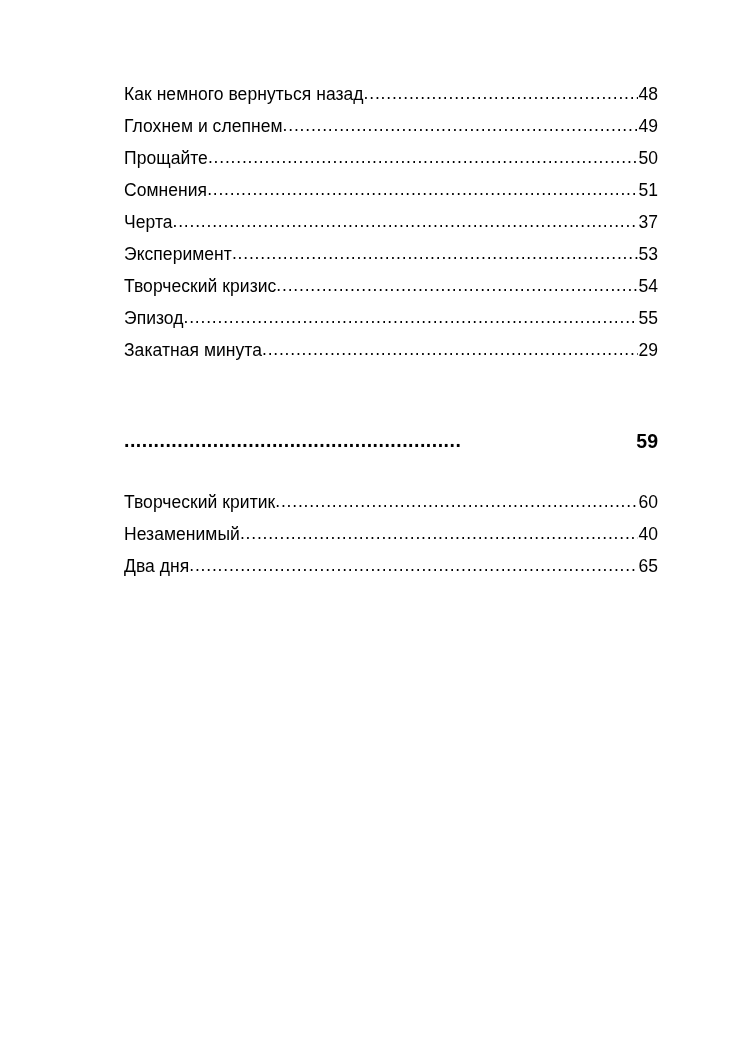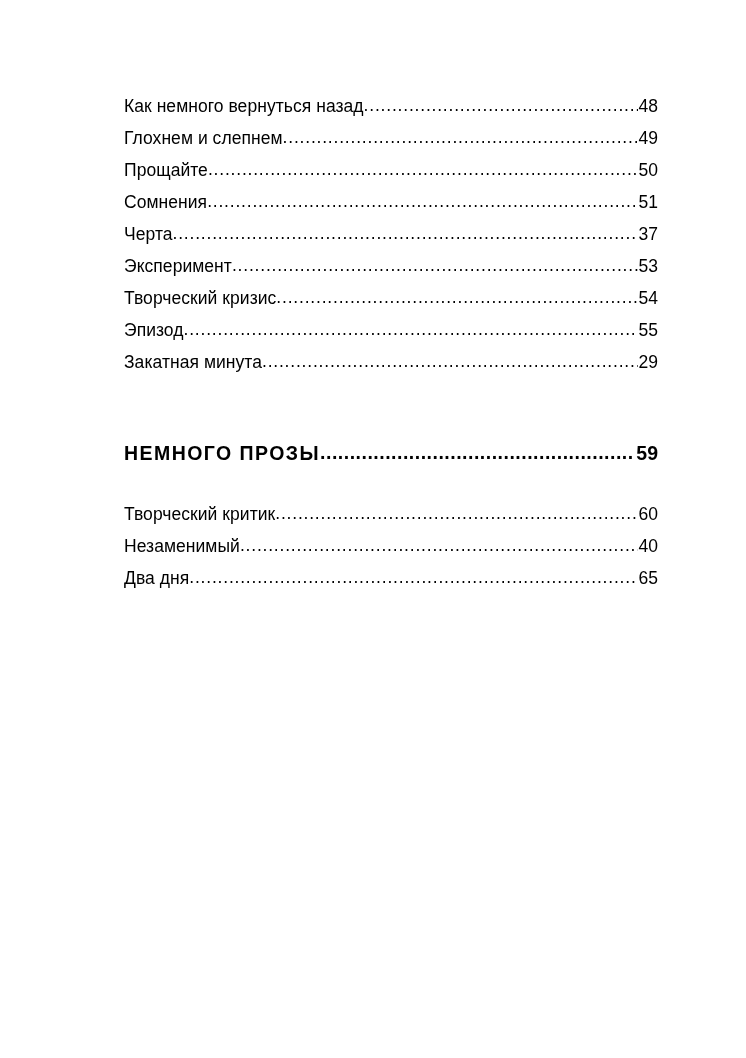--- a/index.html
+++ b/index.html
@@ -7,21 +7,21 @@
     margin: 0;
     padding: 0;
     background: #ffffff;
   }
 
   .page {
     position: relative;
     width: 746px;
     height: 760px;
     background: #ffffff;
-    margin: 12px auto;
+    margin: 0 auto;
     overflow: hidden;
     font-family: "Liberation Sans", sans-serif;
     color: #000000;
     -webkit-font-smoothing: antialiased;
   }
 
   .toc {
     position: absolute;
     left: 124px;
     top: 86px;
@@ -158,21 +158,20 @@
 
     <div class="toc-entry">
       <span class="entry-title">Закатная минута</span>
       <span class="entry-dots">.........................................................................</span>
       <span class="entry-page">29</span>
     </div>
 
     <div class="gap-before-section"></div>
 
     <div class="toc-entry section">
-      <span class="entry-title">НЕМНОГО ПРОЗЫ</span>
       <span class="entry-dots">.........................................................</span>
       <span class="entry-page">59</span>
     </div>
 
     <div class="gap-after-section"></div>
 
     <div class="toc-entry">
       <span class="entry-title">Творческий критик</span>
       <span class="entry-dots">....................................................................</span>
       <span class="entry-page">60</span>

